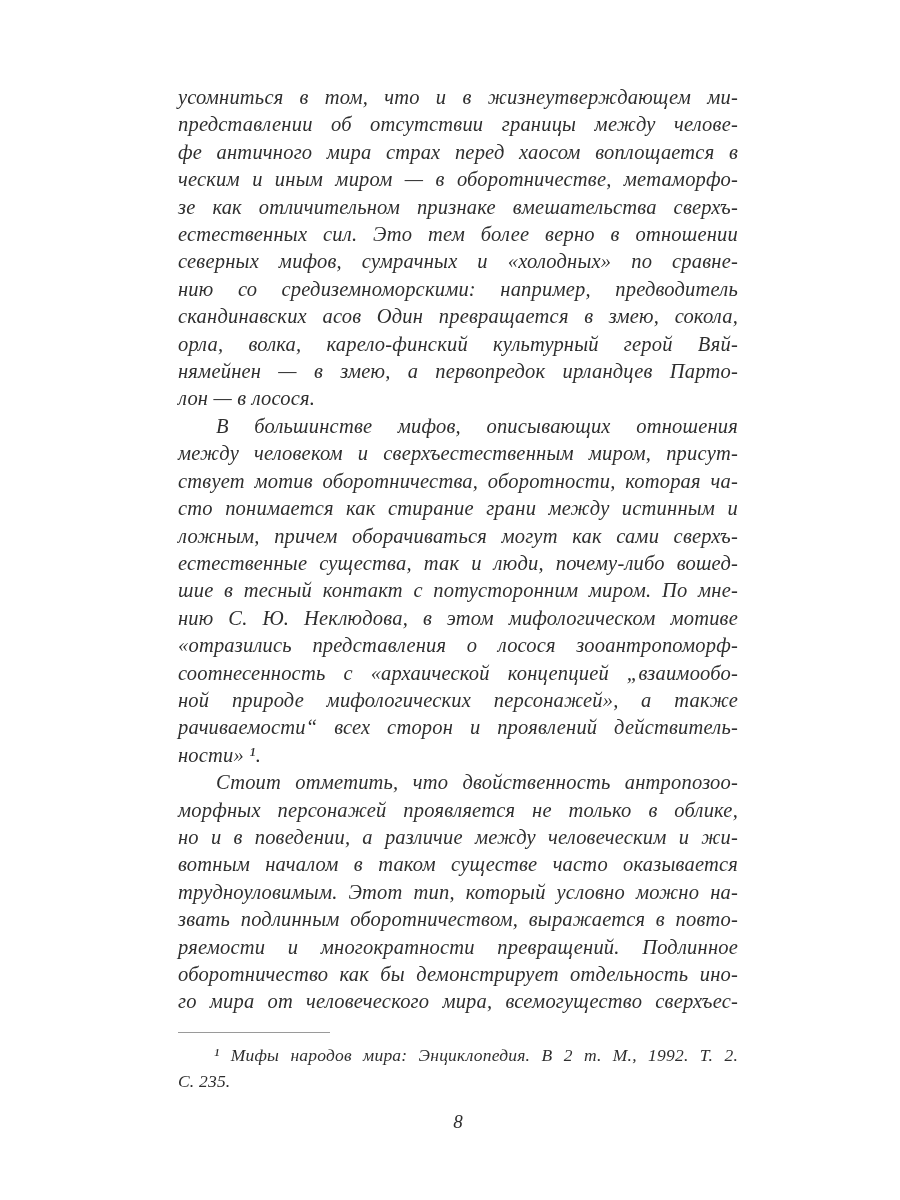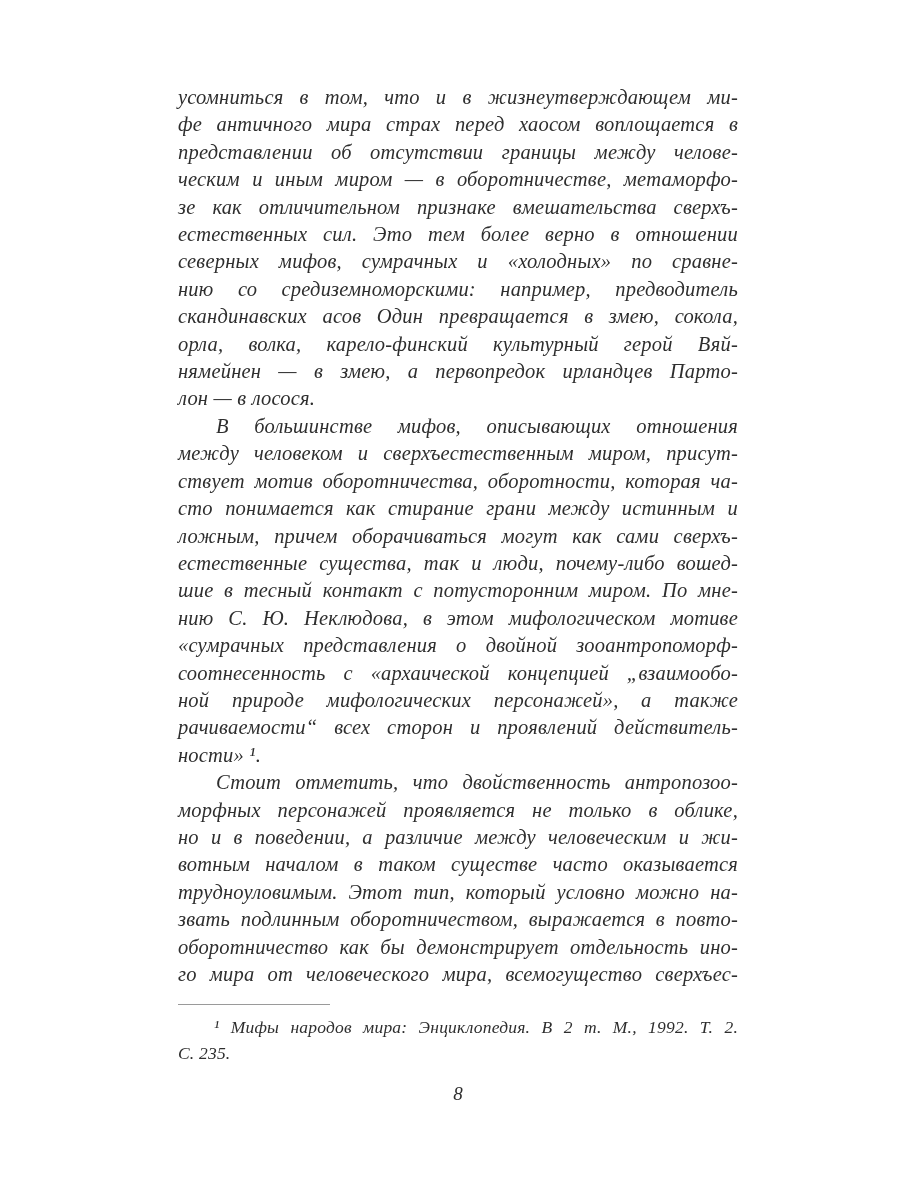--- a/index.html
+++ b/index.html
@@ -68,54 +68,55 @@
     color: #2e2e2e;
   }
 </style>
 </head>
 <body>
 
 <div class="page">
   <div class="text-block">
       <div>
         <div class="line">усомниться в том, что и в жизнеутверждающем ми-</div>
+        <div class="line">представлении об отсутствии границы между челове-</div>
         <div class="line">фе античного мира страх перед хаосом воплощается в</div>
-        <div class="line">представлении об отсутствии границы между челове-</div>
         <div class="line">ческим и иным миром — в оборотничестве, метаморфо-</div>
         <div class="line">зе как отличительном признаке вмешательства сверхъ-</div>
         <div class="line">естественных сил. Это тем более верно в отношении</div>
         <div class="line">северных мифов, сумрачных и «холодных» по сравне-</div>
         <div class="line">нию со средиземноморскими: например, предводитель</div>
         <div class="line">скандинавских асов Один превращается в змею, сокола,</div>
         <div class="line">орла, волка, карело-финский культурный герой Вяй-</div>
         <div class="line">нямейнен — в змею, а первопредок ирландцев Парто-</div>
         <div class="line lastleft">лон — в лосося.</div>
       </div>
       <div>
         <div class="line indent">В большинстве мифов, описывающих отношения</div>
         <div class="line">между человеком и сверхъестественным миром, присут-</div>
         <div class="line">ствует мотив оборотничества, оборотности, которая ча-</div>
         <div class="line">сто понимается как стирание грани между истинным и</div>
         <div class="line">ложным, причем оборачиваться могут как сами сверхъ-</div>
         <div class="line">естественные существа, так и люди, почему-либо вошед-</div>
         <div class="line">шие в тесный контакт с потусторонним миром. По мне-</div>
         <div class="line">нию С. Ю. Неклюдова, в этом мифологическом мотиве</div>
-        <div class="line">«сумрачных представления о двойной зооантропоморф-</div>
+        <div class="line">«отразились представления о лосося зооантропоморф-</div>
         <div class="line">соотнесенность с «архаической концепцией „взаимообо-</div>
         <div class="line">ной природе мифологических персонажей», а также</div>
         <div class="line">рачиваемости“ всех сторон и проявлений действитель-</div>
         <div class="line lastleft">ности» ¹.</div>
       </div>
       <div>
         <div class="line indent">Стоит отметить, что двойственность антропозоо-</div>
         <div class="line">морфных персонажей проявляется не только в облике,</div>
         <div class="line">но и в поведении, а различие между человеческим и жи-</div>
         <div class="line">вотным началом в таком существе часто оказывается</div>
         <div class="line">трудноуловимым. Этот тип, который условно можно на-</div>
         <div class="line">звать подлинным оборотничеством, выражается в повто-</div>
+        <div class="line">ряемости и многократности превращений. Подлинное</div>
         <div class="line">оборотничество как бы демонстрирует отдельность ино-</div>
         <div class="line">го мира от человеческого мира, всемогущество сверхъес-</div>
       </div>
     </div>
   <div class="footnote-rule"></div>
   <div class="footnote">
       <div class="line indent">¹ Мифы народов мира: Энциклопедия. В 2 т. М., 1992. Т. 2.</div>
       <div class="line lastleft">С. 235.</div>
     </div>
   <div class="page-number">8</div>

